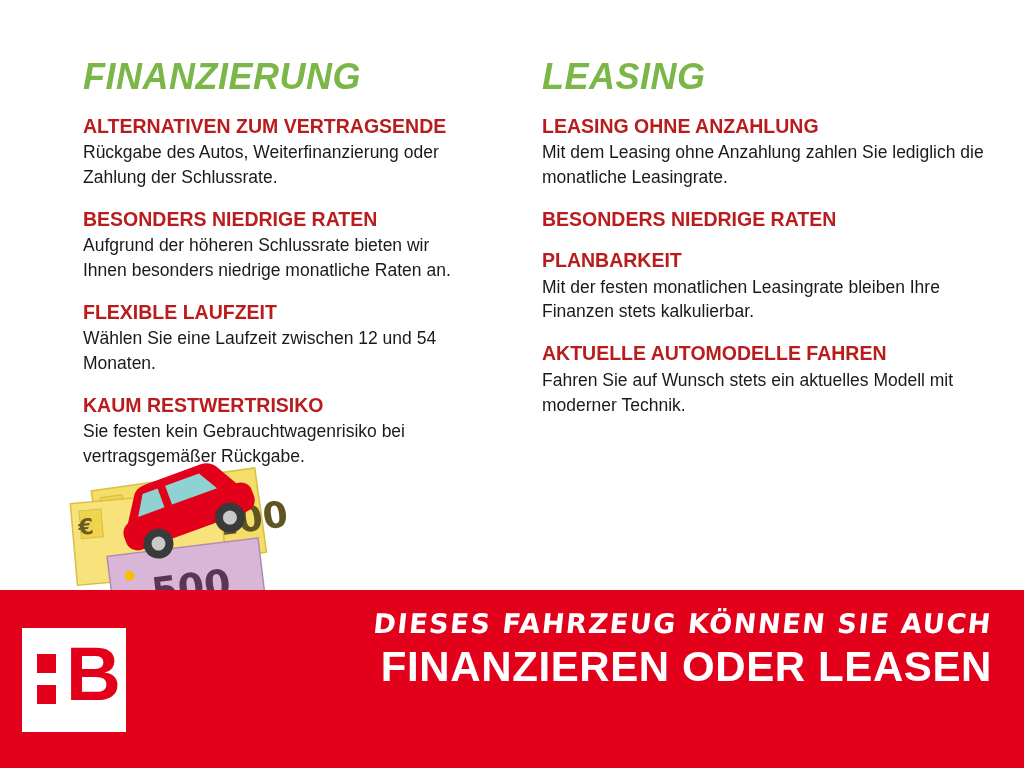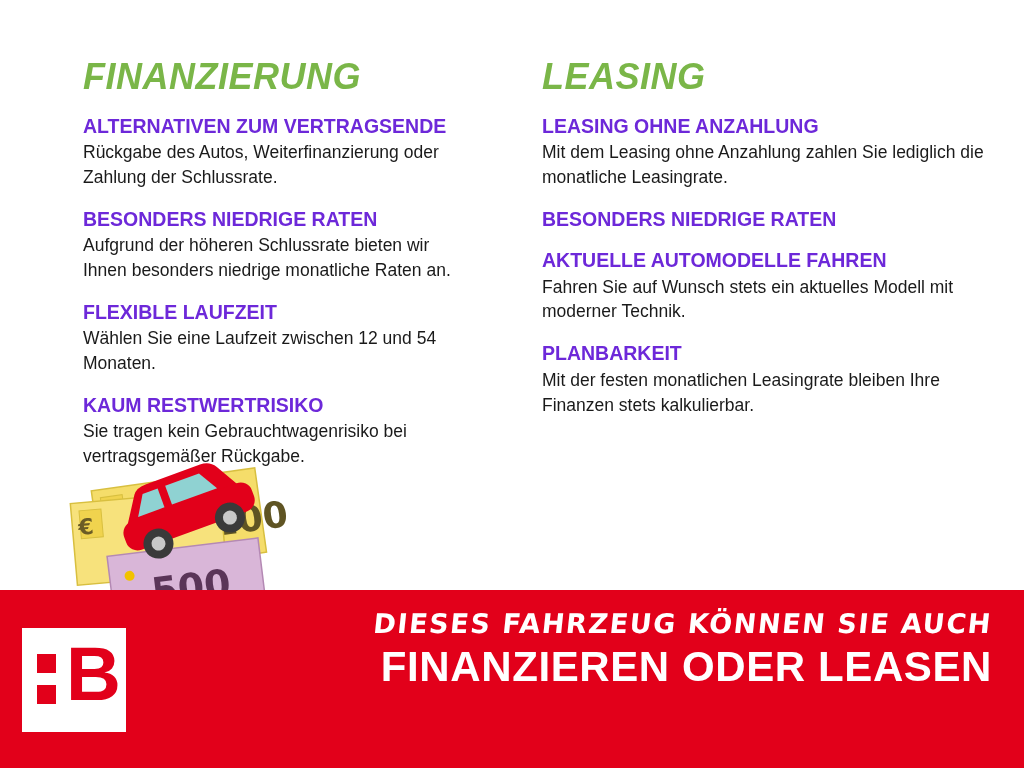--- a/index.html
+++ b/index.html
@@ -50,21 +50,21 @@
     letter-spacing: 0.5px;
     margin: 0 0 18px 0;
     line-height: 1.05;
   }
   .block {
     margin-bottom: 17px;
   }
   .block-title {
     font-size: 19.5px;
     font-weight: bold;
-    color: #6d28d9;
+    color: #b91c1c;
     line-height: 1.25;
     margin: 0 0 2px 0;
   }
   .block-text {
     font-size: 17.5px;
     color: #1a1a1a;
     line-height: 1.42;
     margin: 0;
   }
 
@@ -168,44 +168,44 @@
         <p class="block-text">Aufgrund der höheren Schlussrate bieten wir Ihnen besonders niedrige monatliche Raten an.</p>
       </div>
 
       <div class="block">
         <p class="block-title">FLEXIBLE LAUFZEIT</p>
         <p class="block-text">Wählen Sie eine Laufzeit zwischen 12 und 54 Monaten.</p>
       </div>
 
       <div class="block">
         <p class="block-title">KAUM RESTWERTRISIKO</p>
-        <p class="block-text">Sie tragen kein Gebrauchtwagenrisiko bei vertragsgemäßer Rückgabe.</p>
+        <p class="block-text">Sie festen kein Gebrauchtwagenrisiko bei vertragsgemäßer Rückgabe.</p>
       </div>
     </div>
 
     <div class="col col-right">
       <h1 class="col-title">LEASING</h1>
 
       <div class="block">
         <p class="block-title">LEASING OHNE ANZAHLUNG</p>
         <p class="block-text">Mit dem Leasing ohne Anzahlung zahlen Sie lediglich die monatliche Leasingrate.</p>
       </div>
 
       <div class="block">
         <p class="block-title">BESONDERS NIEDRIGE RATEN</p>
       </div>
 
       <div class="block">
+        <p class="block-title">PLANBARKEIT</p>
+        <p class="block-text">Mit der festen monatlichen Leasingrate bleiben Ihre Finanzen stets kalkulierbar.</p>
+      </div>
+
+      <div class="block">
         <p class="block-title">AKTUELLE AUTOMODELLE FAHREN</p>
         <p class="block-text">Fahren Sie auf Wunsch stets ein aktuelles Modell mit moderner Technik.</p>
-      </div>
-
-      <div class="block">
-        <p class="block-title">PLANBARKEIT</p>
-        <p class="block-text">Mit der festen monatlichen Leasingrate bleiben Ihre Finanzen stets kalkulierbar.</p>
       </div>
     </div>
   </div>
 
   <div class="illus">
     <svg width="250" height="230" viewBox="0 0 250 230" xmlns="http://www.w3.org/2000/svg">
 
       <g transform="rotate(-8 120 70)">
         <rect x="30" y="30" width="165" height="85" fill="#f5dd6a" stroke="#d8bf3f" stroke-width="1.5"></rect>
         <rect x="38" y="38" width="22" height="30" fill="#f0d34e" stroke="#d8bf3f" stroke-width="1"></rect>

